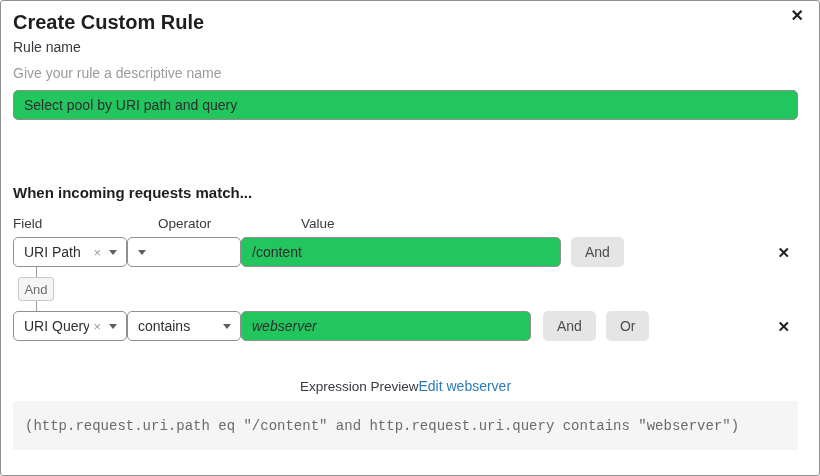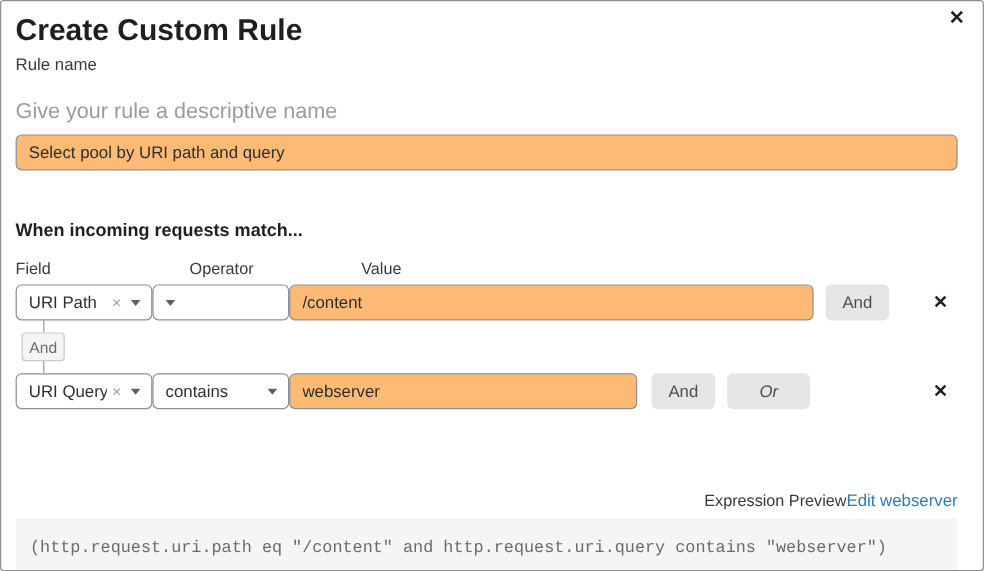--- a/index.html
+++ b/index.html
@@ -5,74 +5,74 @@
   html,body { margin:0; padding:0; background:#fff; font-family:"Liberation Sans", sans-serif; }
   .dialog {
     position:relative; width:820px; height:476px; box-sizing:border-box;
     background:#fff; border:1px solid #8f8f8f; border-radius:3px;
     padding:0 21px 0 12px; overflow:hidden;
   }
   .close-btn {
     position:absolute; top:7px; right:15px; font-size:16px; font-weight:700;
     color:#1f1f1f; cursor:pointer; line-height:1;
   }
-  .title { padding-top:10px; font-size:25px; font-weight:700; color:#1f1f1f; }
+  .title { padding-top:10px; font-size:20px; font-weight:700; color:#1f1f1f; }
 
   .rule-label { margin-top:5px; font-size:14px; color:#36393f; }
-  .rule-hint  { margin-top:21px; font-size:18px; color:#9b9b9b; }
+  .rule-hint  { margin-top:10px; font-size:14px; color:#9b9b9b; }
 
   .text-input {
     box-sizing:border-box; height:30px; border:1px solid #8f8f8f; border-radius:5px;
     font-family:"Liberation Sans", sans-serif; font-size:14px; color:#2e2e2e;
-    padding:0 10px; background:#fdba74; outline:none; display:block;
+    padding:0 10px; background:#22c55e; outline:none; display:block;
   }
   .rule-input { width:100%; margin-top:9px; }
 
-  .match-heading { margin-top:42px; font-size:15px; font-weight:700; color:#1f1f1f; }
+  .match-heading { margin-top:64px; font-size:15px; font-weight:700; color:#1f1f1f; }
 
   .col-labels { display:flex; margin-top:15px; font-size:13.5px; color:#36393f; }
   .col-f { width:145px; }
   .col-o { width:143px; }
 
   .cond-row { display:flex; align-items:center; margin-top:6px; height:30px; }
   .select-box {
     box-sizing:border-box; display:flex; align-items:center; width:114px; height:30px;
     border:1px solid #8f8f8f; border-radius:5px; padding:0 9px 0 10px; 
     background:#fff; cursor:pointer;
   }
   .sel-text { font-size:14px; color:#2e2e2e; white-space:nowrap; overflow:hidden; flex:1; }
   .clear-x { color:#9b9b9b; font-size:13px; margin:0 8px 0 4px; line-height:1; }
   .caret {
     width:0; height:0; flex:none;
     border-left:4.5px solid transparent; border-right:4.5px solid transparent;
     border-top:5px solid #5f5f5f;
   }
-  .value-1 { width:437px; }
-  .value-2 { width:290px; }
+  .value-1 { width:320px; }
+  .value-2 { width:290px;font-style:italic; }
   .conn-btn {
     height:30px; border:none; background:#e5e5e5; border-radius:5px; color:#4d4d4d;
     font-family:"Liberation Sans", sans-serif; font-size:14px; padding:0 14px;
     margin-left:10px; cursor:pointer;
   }
   .conn-btn.first2 { margin-left:12px; }
-  .conn-btn.or { padding:0 27px;font-style:italic; }
+  .conn-btn.or { padding:0 14px; }
   .remove-x {
     margin-left:auto; margin-right:8px; font-weight:700; font-size:15px;
     color:#1f1f1f; cursor:pointer; line-height:1;
   }
 
   .connector { height:44px; }
   .v-line { width:1px; height:10px; background:#9a9a9a; margin-left:23px; }
   .and-badge {
     margin-left:5px; width:36px; height:24px; box-sizing:border-box;
     border:1px solid #c9c9c9; background:#f5f5f5; border-radius:3px;
     color:#6e6e6e; font-size:13px; display:flex; align-items:center; justify-content:center;
   }
 
-  .expr-header { display:flex; justify-content:flex-end; align-items:baseline; margin-top:68px; }
+  .expr-header { display:flex; justify-content:center; align-items:baseline; margin-top:37px; }
   .expr-label { font-size:13.5px; color:#36393f; }
   .edit-link { font-size:14px; color:#2c7bb8; cursor:pointer; text-decoration:none; }
   .code-block {
     margin-top:7px; background:#f5f5f5; border-radius:2px; height:49px;
     box-sizing:border-box; display:flex; align-items:center; padding:0 12px;
     font-family:"Liberation Mono", monospace; font-size:14px; color:#6b6b6b;
     white-space:nowrap; overflow:hidden;
   }
 </style>
 </head>

